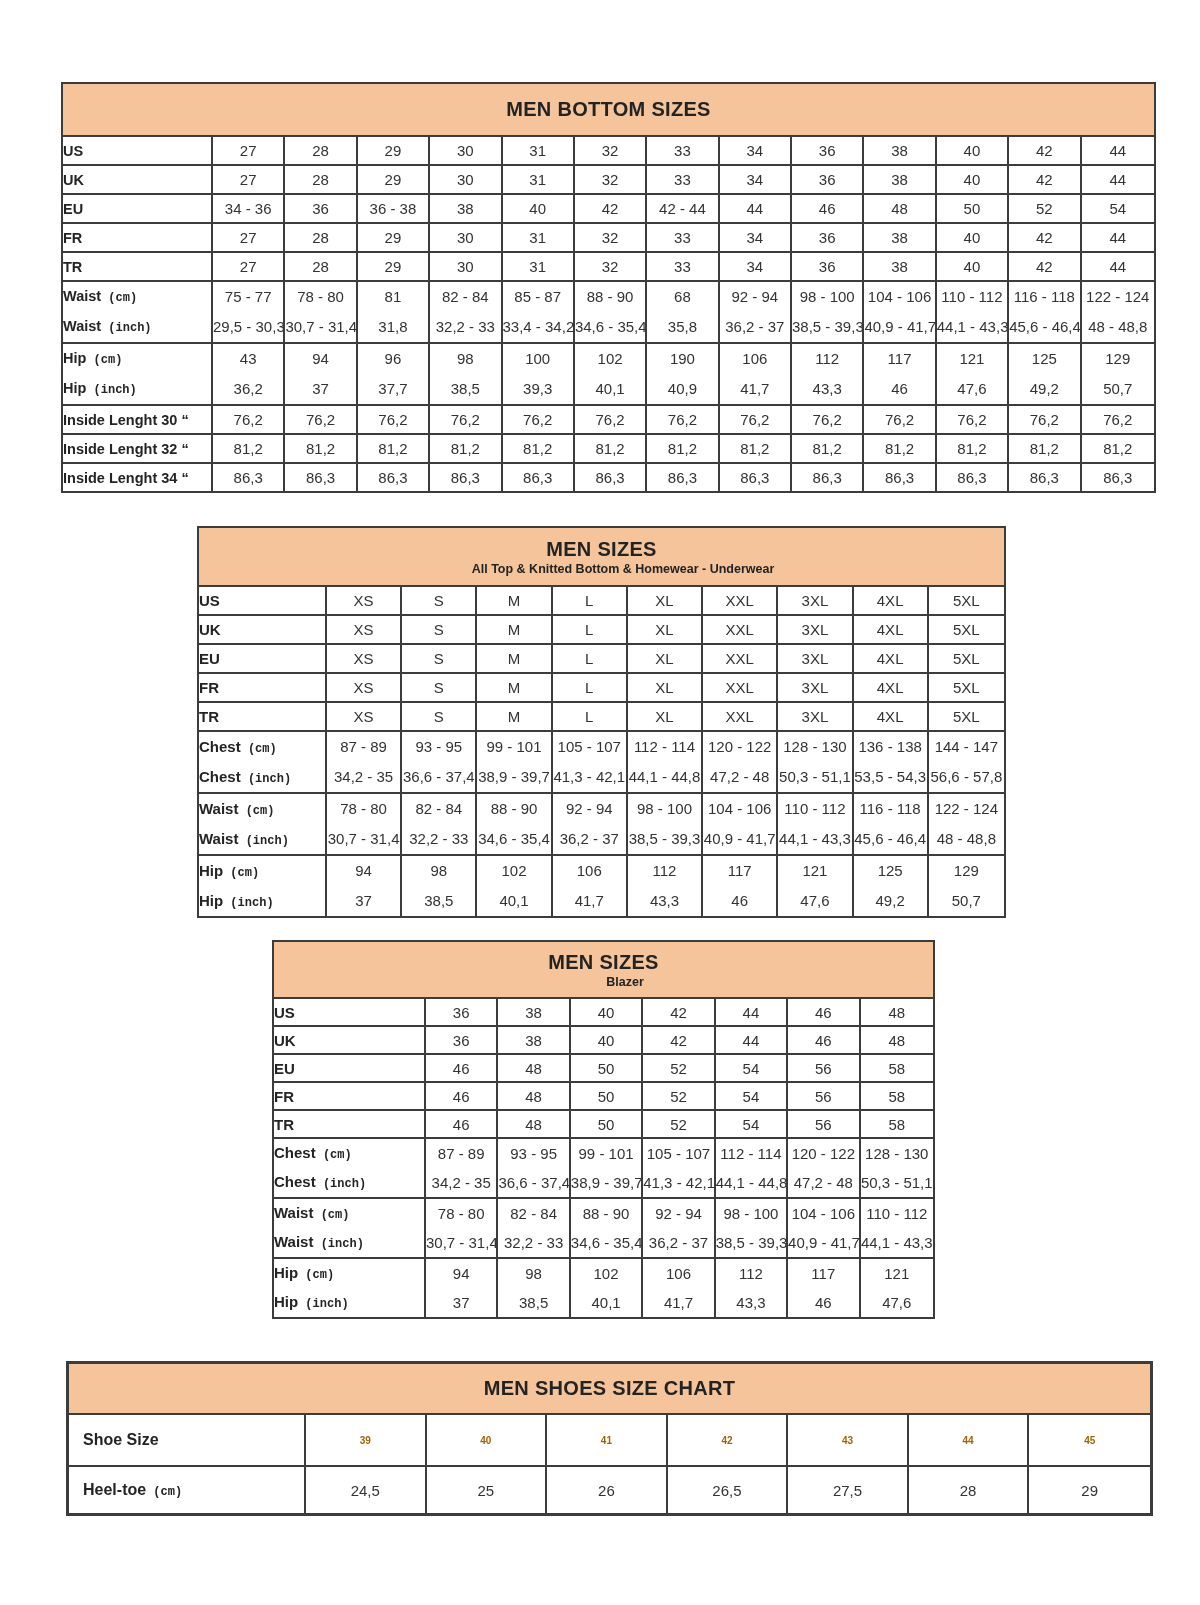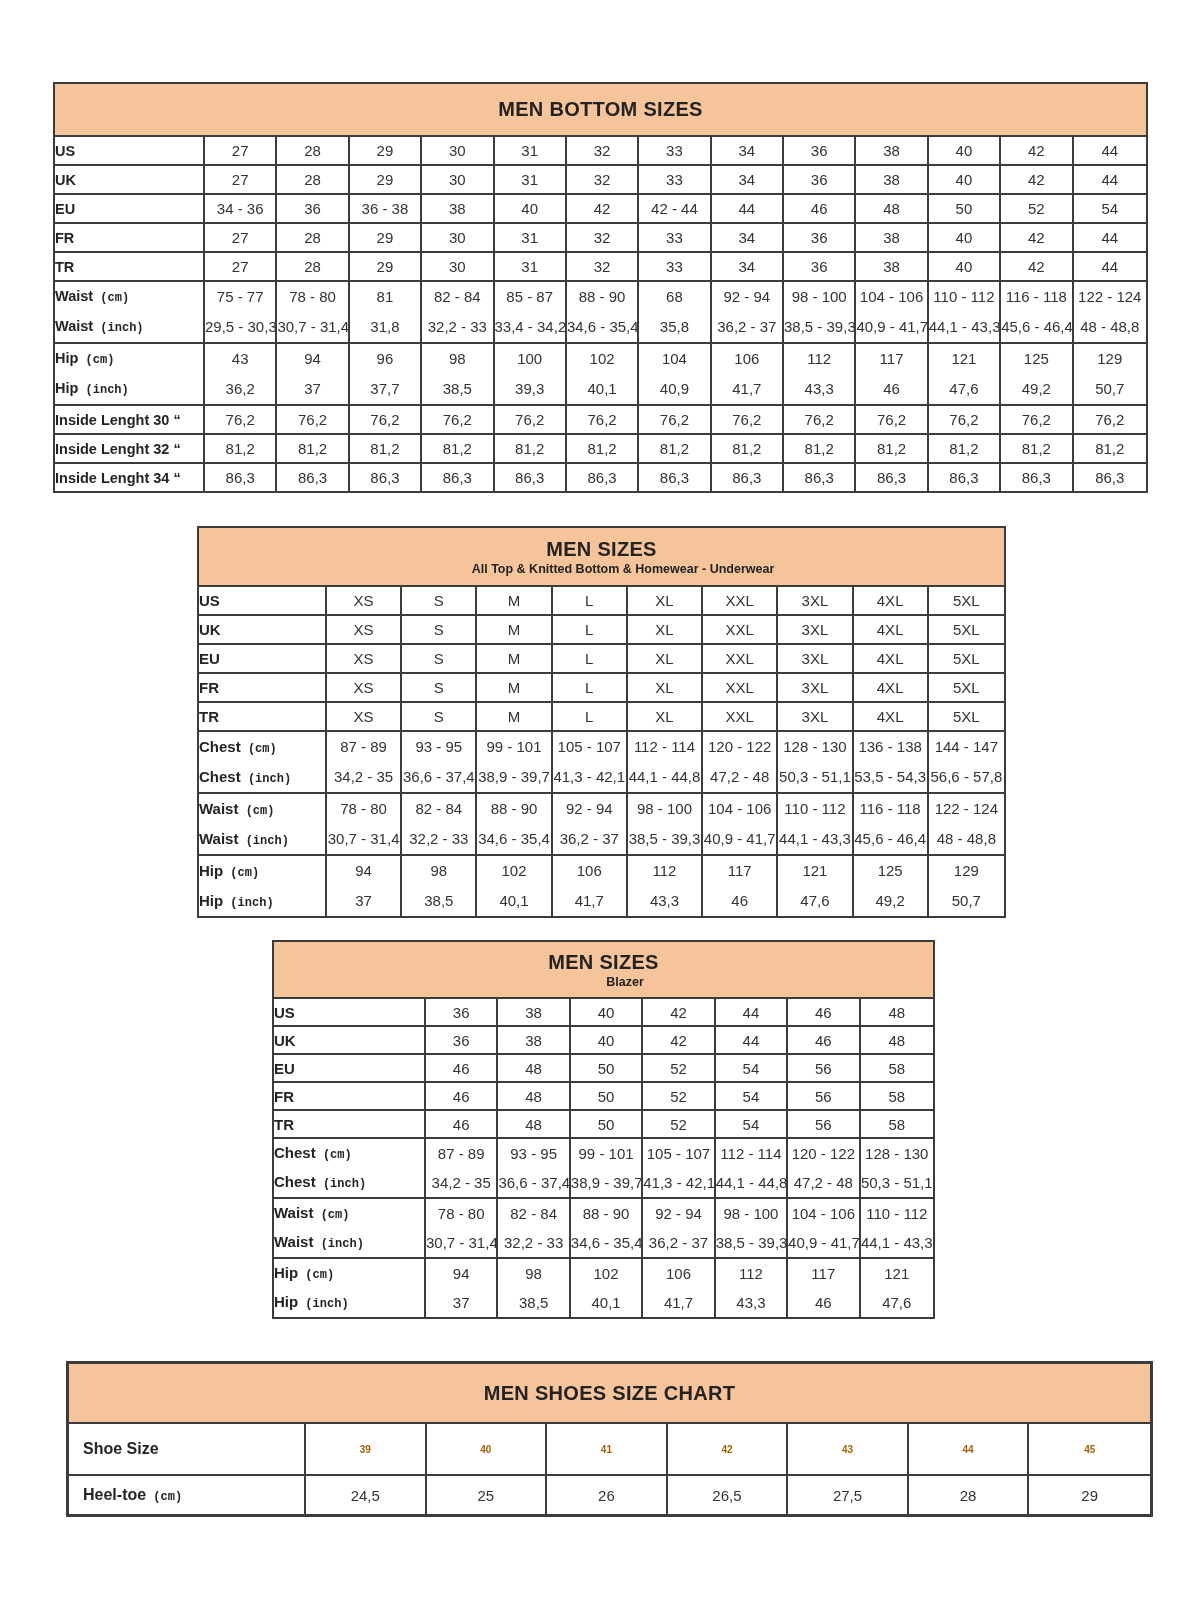--- a/index.html
+++ b/index.html
@@ -33,21 +33,21 @@
   .size-table tbody tr.group-start td{border-top:2px solid #3c3c3c;}
   .row-label{
     text-align:left;padding-left:11px;font-weight:bold;font-size:15px;color:#242424;
   }
   .row-label .unit{font-size:12px;font-weight:bold;font-family:Liberation Mono, monospace;}
   .size-table td{text-align:center;font-size:15px;color:#333333;}
   tr.small td{font-size:15px;}
   tr.boldcells td{font-weight:bold;font-size:10px;color:#a16207;}
 
   
-  .t0{left:53px;top:82px;width:1095px;}
+  .t0{left:61px;top:82px;width:1095px;}
   .t0 col.label-col{width:150px;}
   .t0 thead tr{height:51px;}
   .t0 tbody tr{height:29px;}
   .t0 tbody.pair tr{height:31px;}
   .t0 .row-label{font-size:14.5px;}
 
   
   .t1{left:197px;top:526px;width:809px;}
   .t1 col.label-col{width:128px;}
   .t1 thead tr{height:57px;}
@@ -57,23 +57,23 @@
   
   .t2{left:272px;top:940px;width:663px;}
   .t2 col.label-col{width:152px;}
   .t2 thead tr{height:55px;}
   .t2 tbody tr{height:28px;}
   .t2 tbody.pair tr{height:30px;}
 
   
   .t3{left:66px;top:1361px;width:1087px;border-width:3px;}
   .t3 col.label-col{width:237px;}
-  .t3 thead tr{height:58px;}
+  .t3 thead tr{height:49px;}
   .t3 tbody.g0 tr{height:52px;}
-  .t3 tbody.g1 tr{height:40px;padding-left:48px;}
+  .t3 tbody.g1 tr{height:48px;padding-left:48px;}
   .t3 .row-label{font-size:16px;padding-left:14px;}
 </style>
 </head>
 <body>
 
 <table class="size-table t0">
   <colgroup>
       <col class="label-col">
       <col>
       <col>
@@ -223,21 +223,21 @@
     </tbody>
     <tbody class="g6 pair">
       <tr class="group-start">
         <th scope="row" class="row-label">Hip<span class="unit"> (cm)</span></th>
         <td>43</td>
         <td>94</td>
         <td>96</td>
         <td>98</td>
         <td>100</td>
         <td>102</td>
-        <td>104</td>
+        <td>190</td>
         <td>106</td>
         <td>112</td>
         <td>117</td>
         <td>121</td>
         <td>125</td>
         <td>129</td>
       </tr>
       <tr class="sub">
         <th scope="row" class="row-label">Hip<span class="unit"> (inch)</span></th>
         <td>36,2</td>

